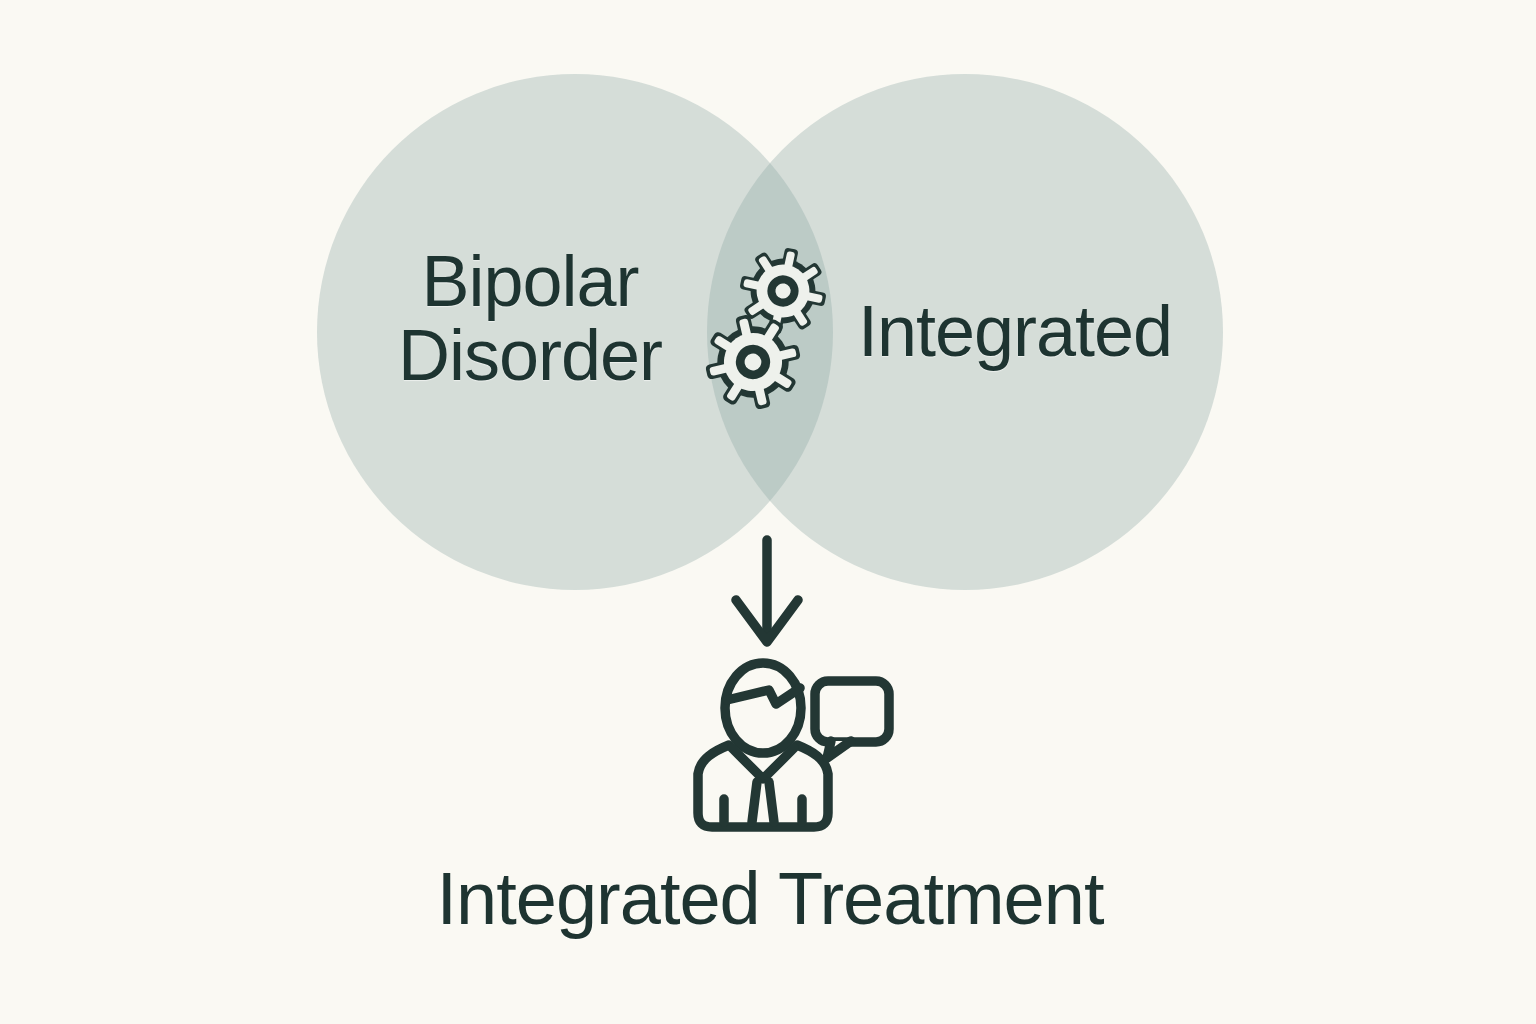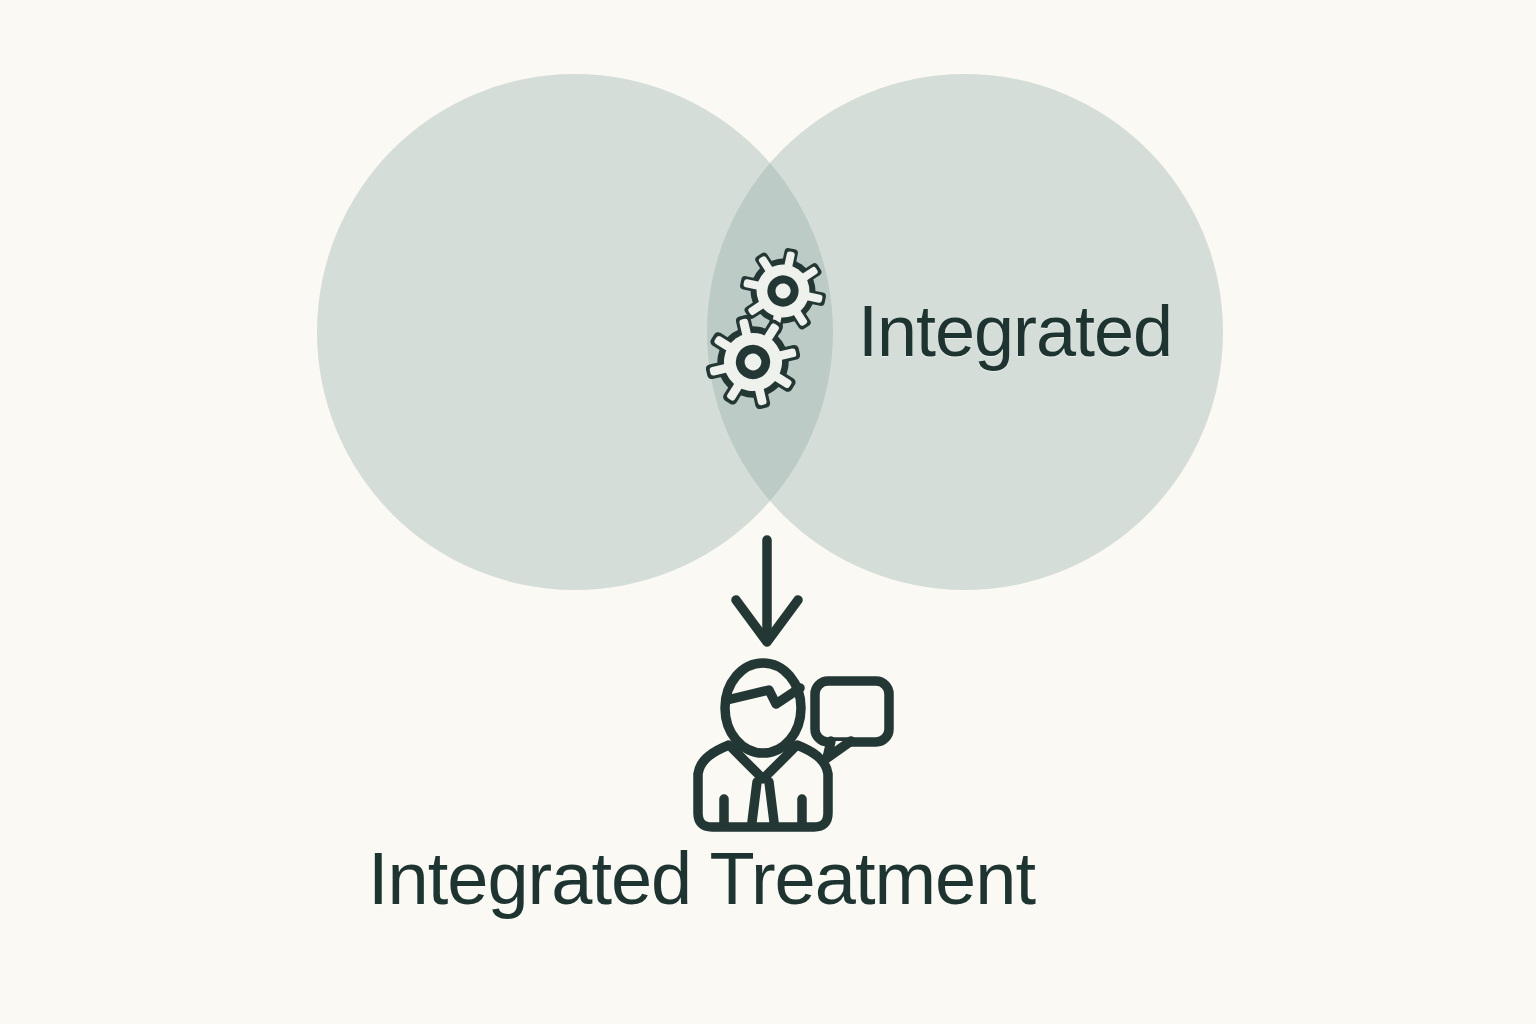--- a/index.html
+++ b/index.html
@@ -24,24 +24,25 @@
     font-size: 72px;
     line-height: 74px;
     letter-spacing: -1px;
     text-align: center;
     text-shadow: 0 1px 1px rgba(255,255,255,0.55);
   }
   #label-left  { left: 370px; top: 244px; width: 320px; }
   #label-right { left: 815px; top: 291px; width: 400px; line-height: 80px; }
   .result-label {
     position: absolute;
-    left: 368px; top: 836px; width: 804px;
+    left: 368px; top: 856px; width: 804px;
     color: var(--ink);
     font-size: 74px;
     letter-spacing: -1px;
+    text-align: center;
     text-shadow: 0 1px 1px rgba(255,255,255,0.55);
   }
   svg { position: absolute; overflow: visible; }
   #gears-icon  { left: 690px; top: 233px; }
   #arrow-icon  { left: 720px; top: 534px; }
   #person-icon { left: 672px; top: 650px; }
   .g-dark  { fill: var(--icon); }
   .g-light { fill: var(--gear-light); }
   .g-ring  { fill: none; stroke: var(--icon); stroke-width: 20px; }
   .stroke  {
@@ -52,20 +53,21 @@
     stroke-width: 9.5px; stroke-linecap: round; stroke-linejoin: round; }
 </style>
 </head>
 <body>
 
 <div id="canvas">
 
   <div id="circle-left" class="venn-circle"></div>
   <div id="circle-right" class="venn-circle"></div>
 
+  <div id="label-left" class="circle-label">Bipolar Disorder</div>
 
   <div id="label-right" class="circle-label">Integrated</div>
 
   <svg id="gears-icon" width="170" height="190" viewBox="0 0 170 190" aria-hidden="true">
     <defs>
       <g id="gear">
         <g class="g-dark">
           <rect x="-17" y="-108" width="34" height="60" rx="10"></rect>
           <rect x="-17" y="-108" width="34" height="60" rx="10" transform="rotate(45)"></rect>
           <rect x="-17" y="-108" width="34" height="60" rx="10" transform="rotate(90)"></rect>

